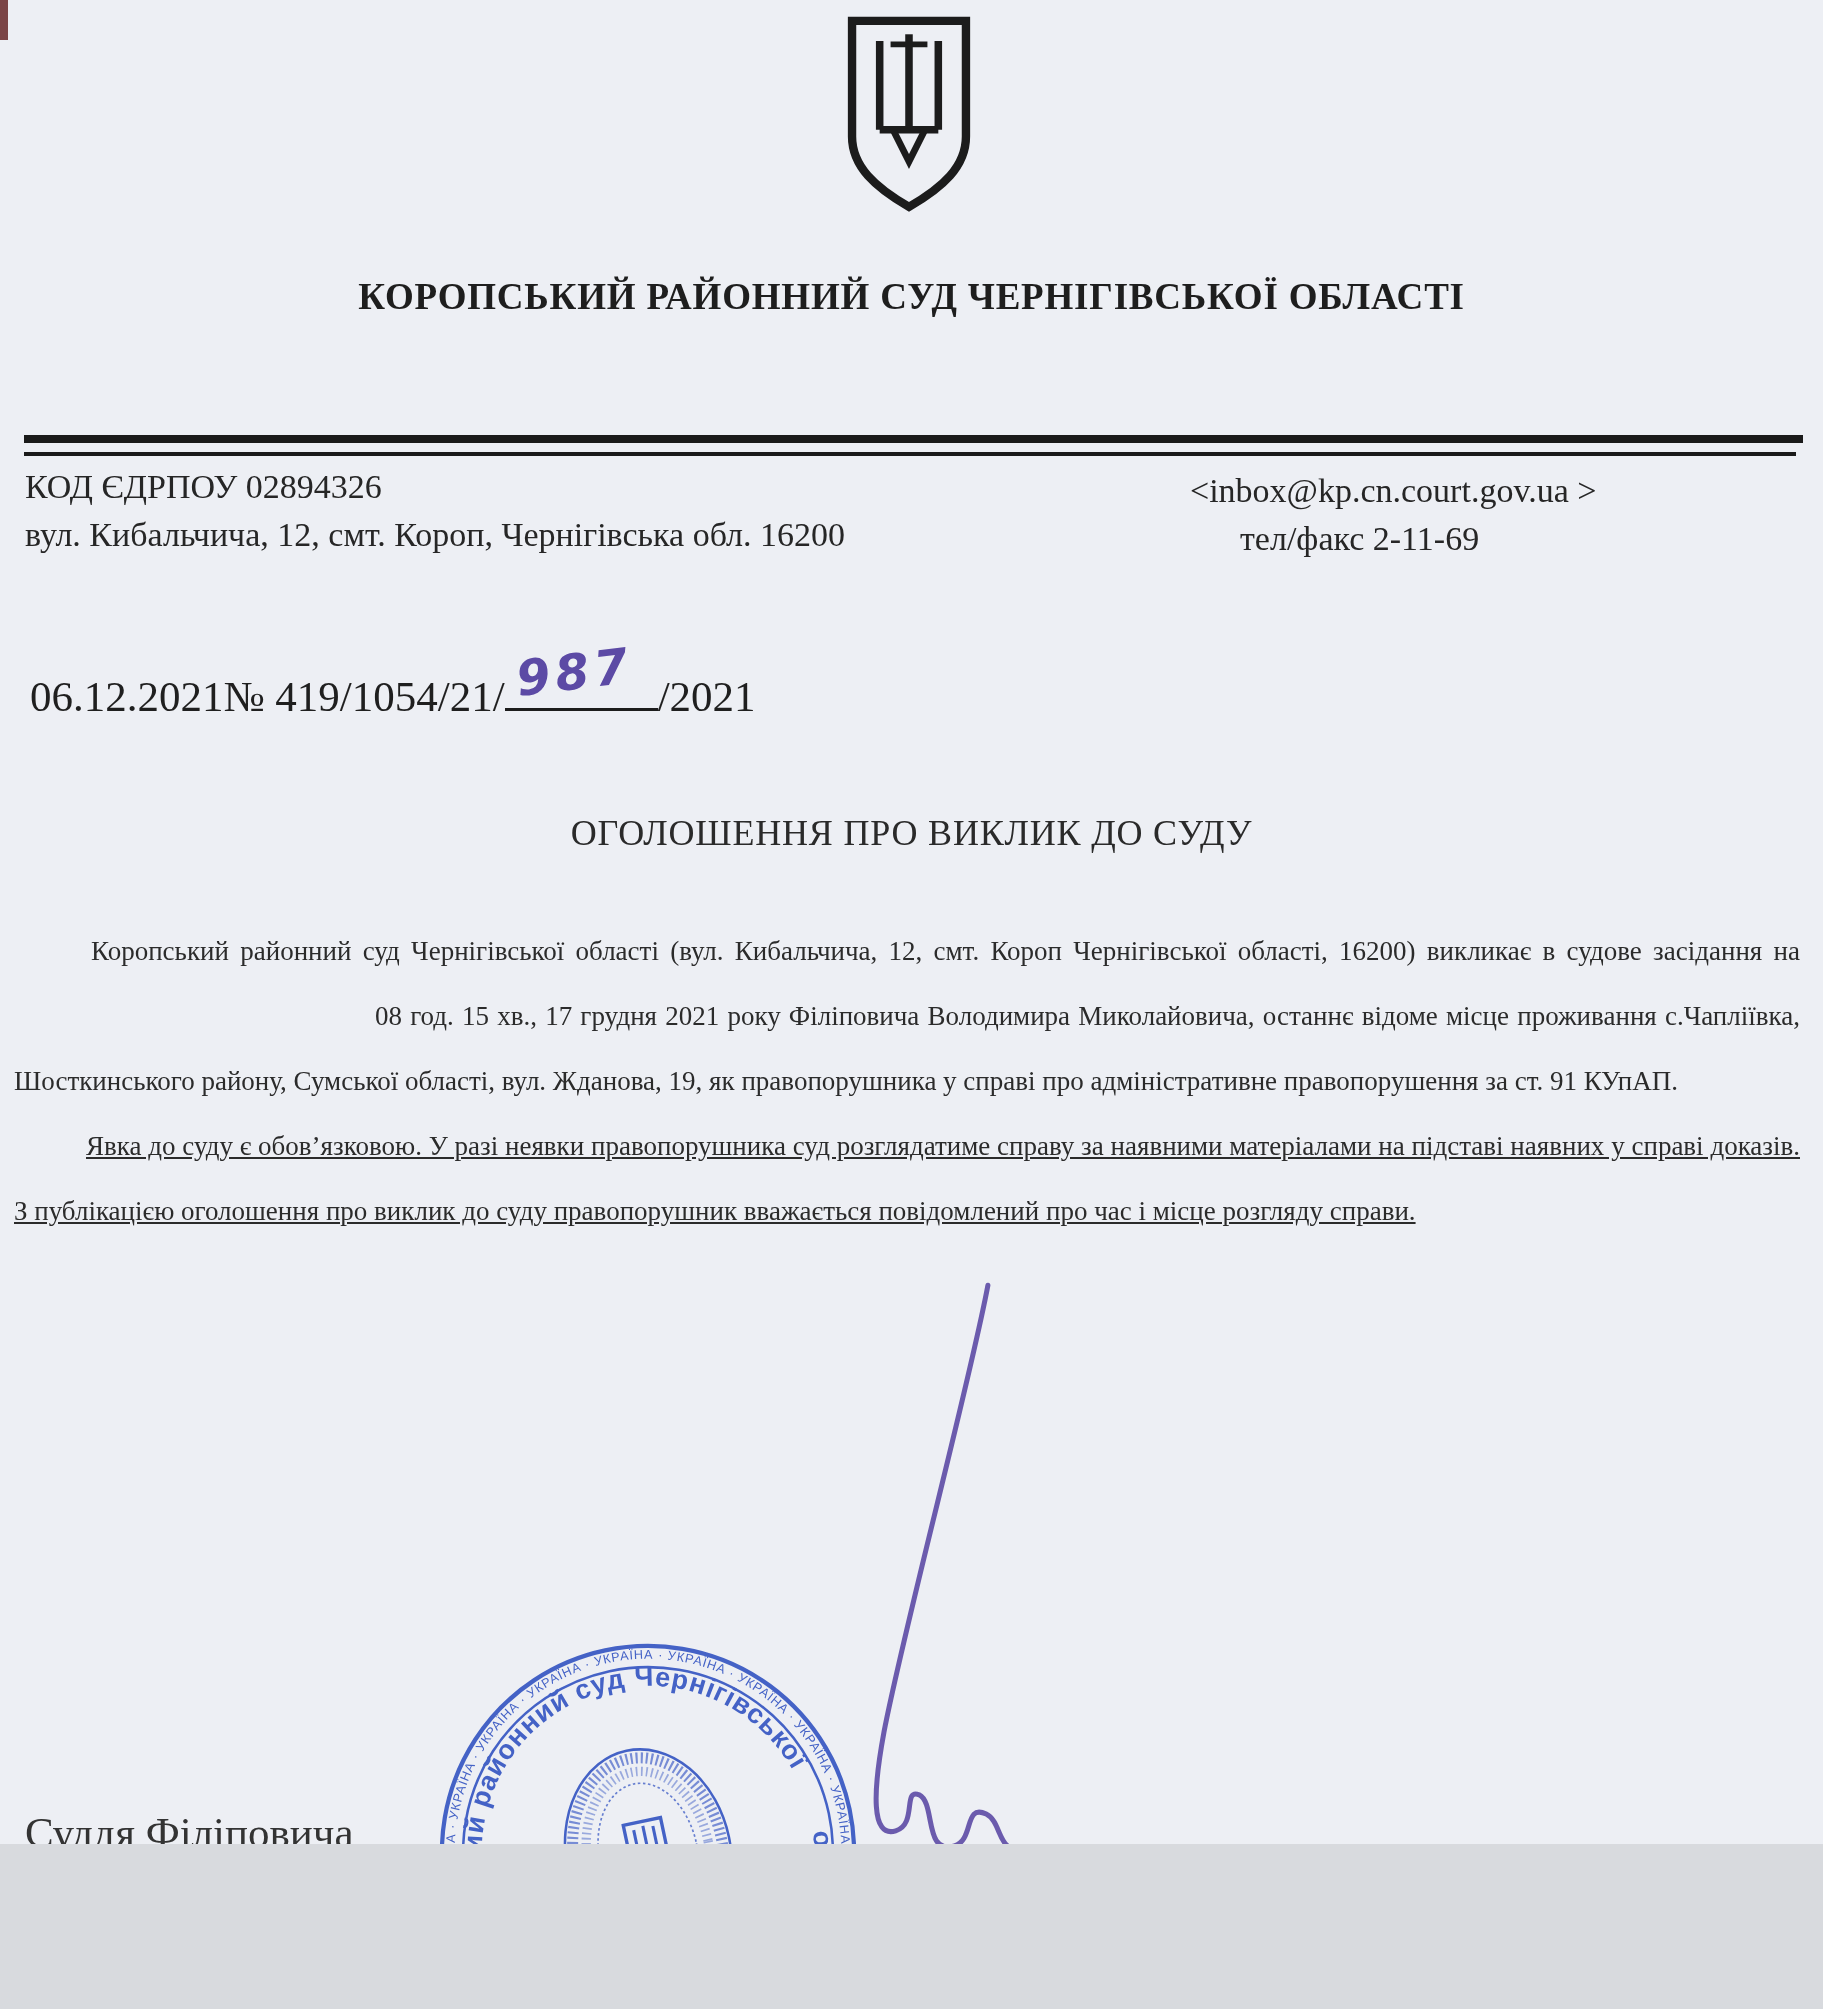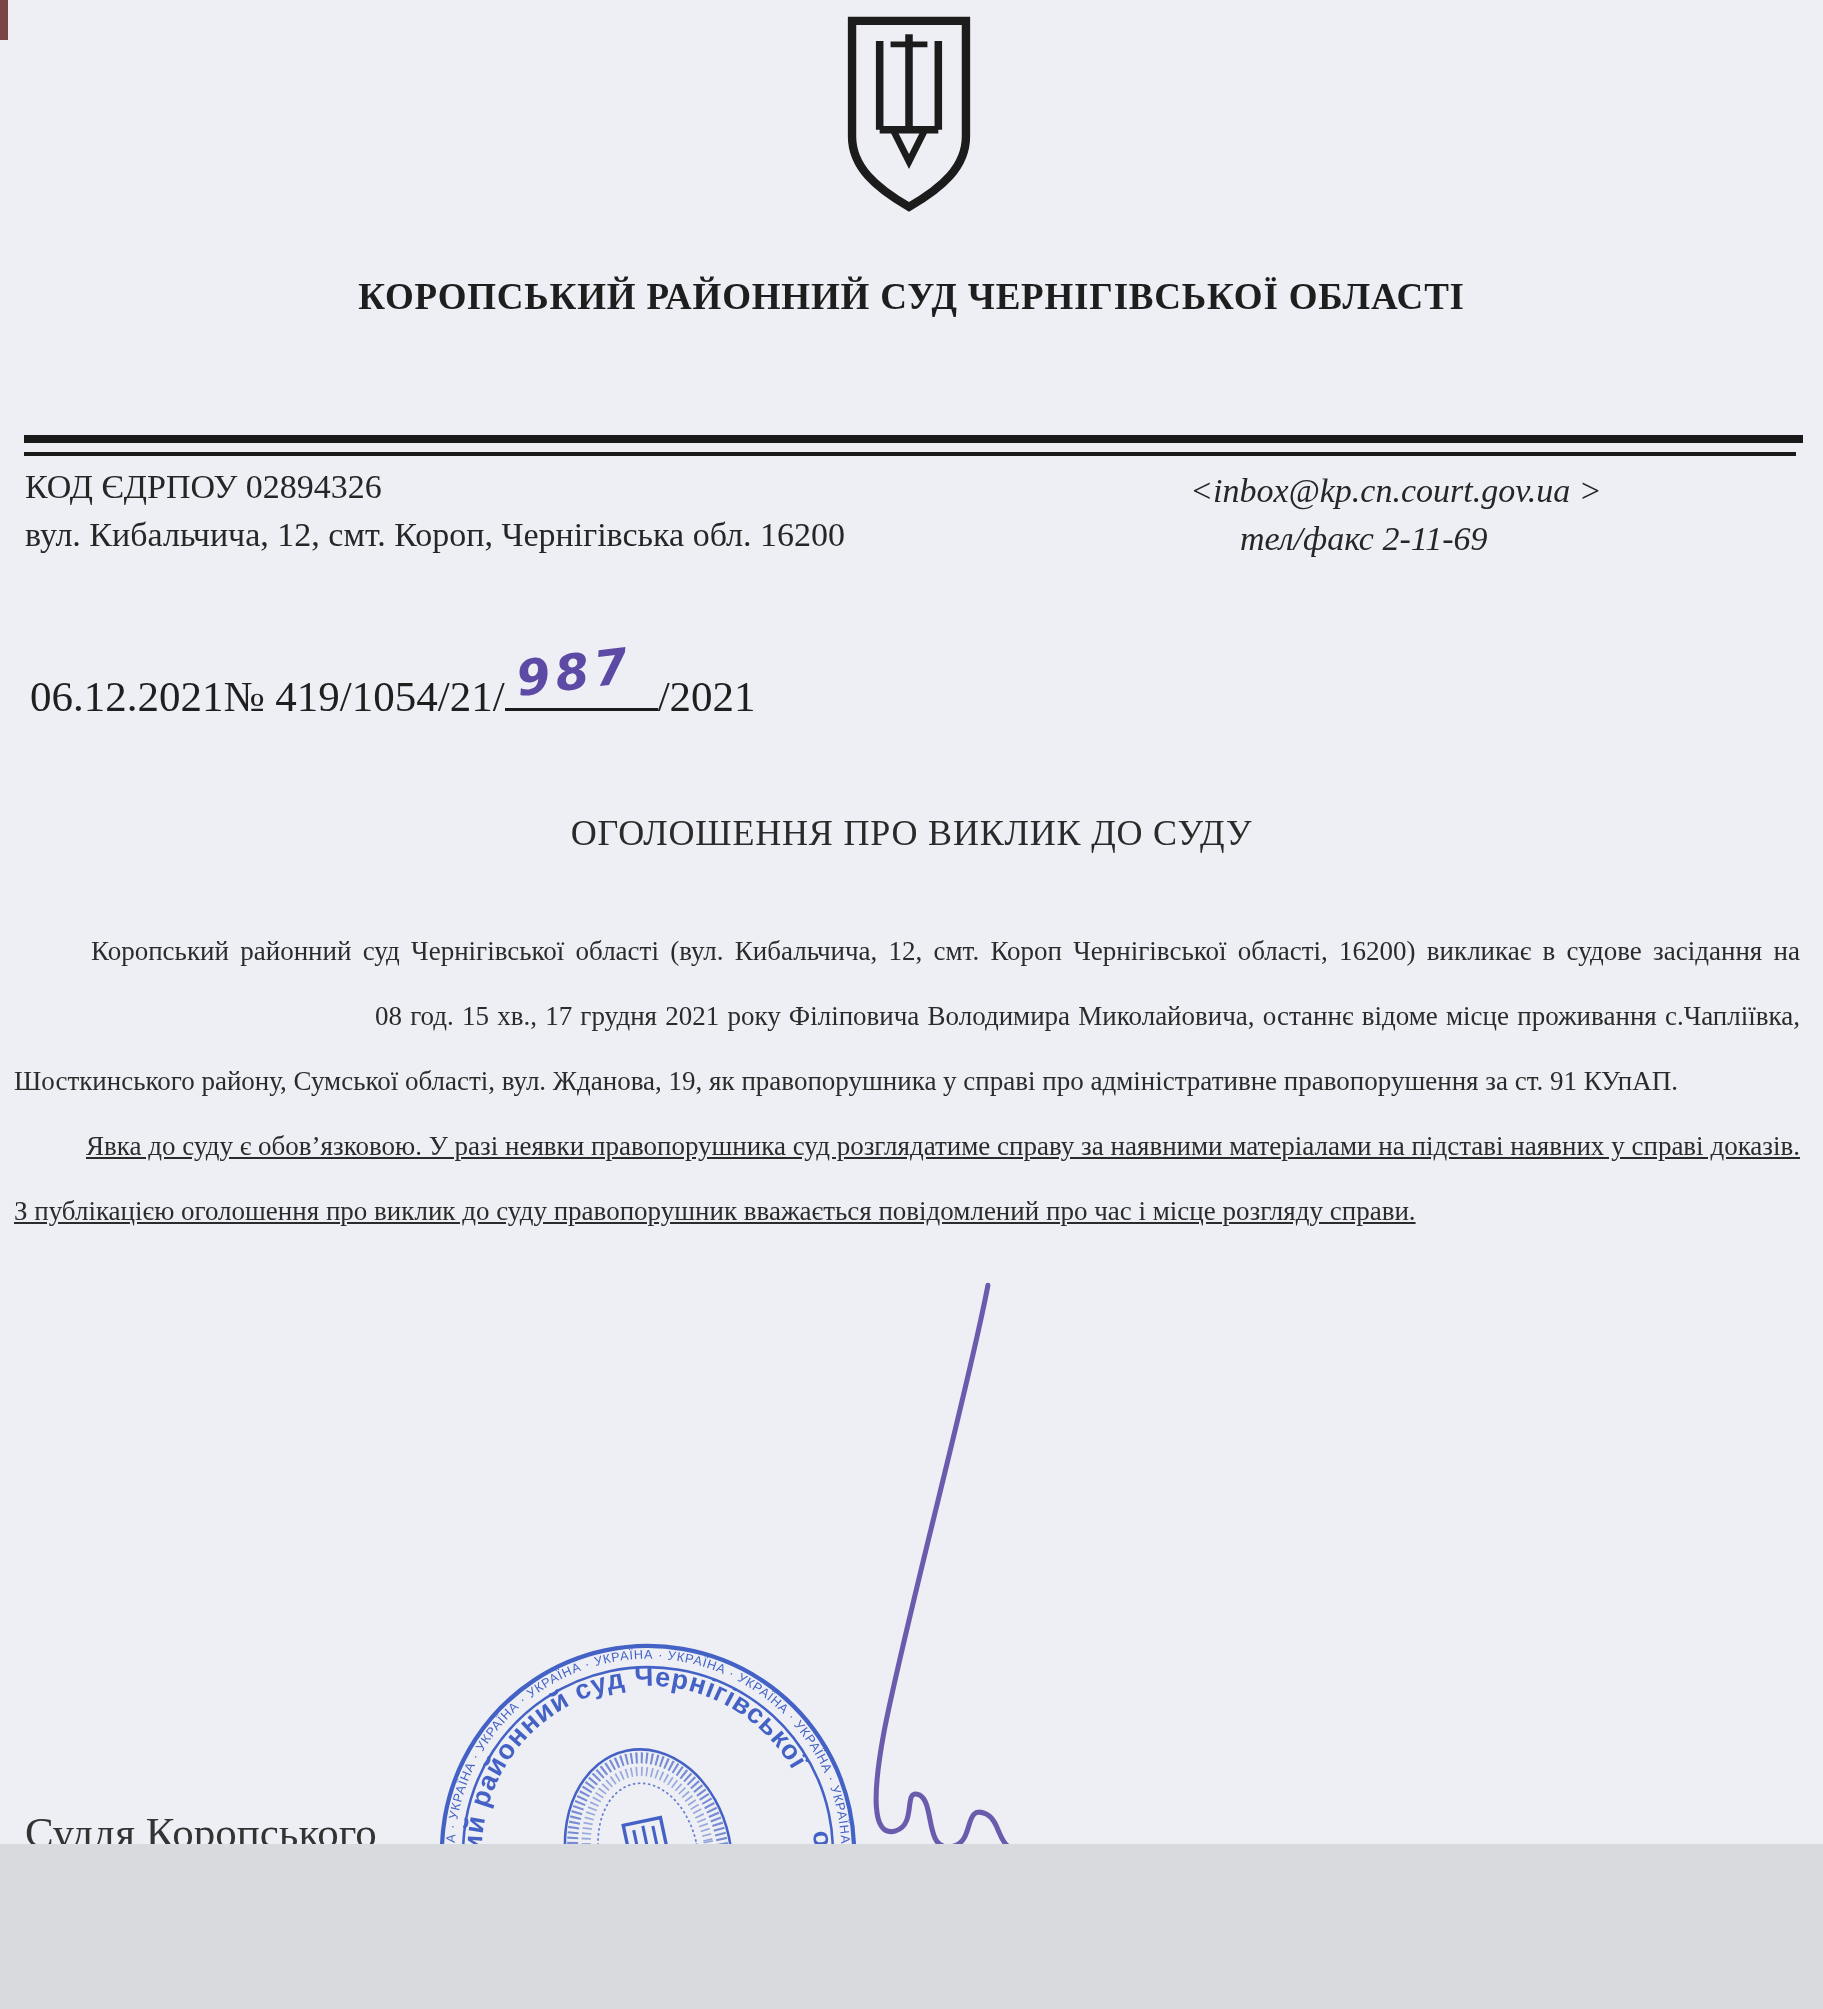--- a/index.html
+++ b/index.html
@@ -18,21 +18,21 @@
   .emblem{position:absolute;left:842px;top:10px;width:134px;height:206px;}
   .court-name{
     position:absolute;left:0;right:0;top:275px;
     text-align:center;font-size:37px;font-weight:bold;letter-spacing:0.8px;
     color:#1e1e1e;
   }
   .rule{position:absolute;left:23.5px;background:#1a1a1a;}
   .rule-1{top:435px;width:1779px;height:7.6px;}
   .rule-2{top:452px;width:1772px;height:4.2px;}
   .contacts-left{position:absolute;left:25px;top:463px;font-size:34px;line-height:48px;}
-  .contacts-right{position:absolute;left:1190px;top:467px;font-size:34px;line-height:48px;font-style:italic;}
+  .contacts-right{position:absolute;left:1190px;top:467px;font-size:34px;line-height:48px;}
   .contacts-right .phone{padding-left:50px;}
   .ref-line{
     position:absolute;left:30px;top:661px;font-size:43px;color:#1f1f1f;
     white-space:nowrap;
   }
   .hw-slot{
     display:inline-block;width:153px;height:47px;
     border-bottom:3.4px solid #1c1c1c;position:relative;vertical-align:baseline;
   }
   .hw{
@@ -97,21 +97,21 @@
   <div class="ref-line"><span>06.12.2021</span><span>№ 419/1054/21/</span><span class="hw-slot"><span class="hw">987</span></span><span>/2021</span></div>
 
   <div class="title">ОГОЛОШЕННЯ ПРО ВИКЛИК ДО СУДУ</div>
 
   <div class="body-text">
     <p class="p1"><span>Коропський районний суд Чернігівської області (вул. Кибальчича, 12, смт. Короп Чернігівської області, 16200) викликає в судове засідання на</span><span class="gap"></span><span>08 год. 15 хв., 17 грудня 2021 року Філіповича Володимира Миколайовича, останнє відоме місце проживання с.Чапліївка, Шосткинського району, Сумської області, вул. Жданова, 19, як правопорушника у справі про адміністративне правопорушення за ст. 91 КУпАП.</span></p>
     <p class="p2">Явка до суду є обов’язковою. У разі неявки правопорушника суд розглядатиме справу за наявними матеріалами на підставі наявних у справі доказів. З публікацією оголошення про виклик до суду правопорушник вважається повідомлений про час і місце розгляду справи.</p>
   </div>
 
   <div class="signer">
-    <div>Суддя Коропського</div>
+    <div>Суддя Філіповича</div>
     <div>підставі суду</div>
   </div>
   <div class="signer-name">О.П.Грушко</div>
 
   <svg class="stamp" viewBox="0 0 500 500">
     <g transform="rotate(-12 250 250)" fill="none" stroke="#2d4fc0">
       <circle cx="250" cy="250" r="243" stroke-width="5"></circle>
       <circle cx="250" cy="250" r="218" stroke-width="3"></circle>
       <path id="ringTiny" d="M 22 250 a 228 228 0 1 1 456 0 a 228 228 0 1 1 -456 0" stroke="none"></path>
       <path id="arcMain" d="M 111.4 388.6 A 196 196 0 1 1 388.6 388.6" stroke="none"></path>

